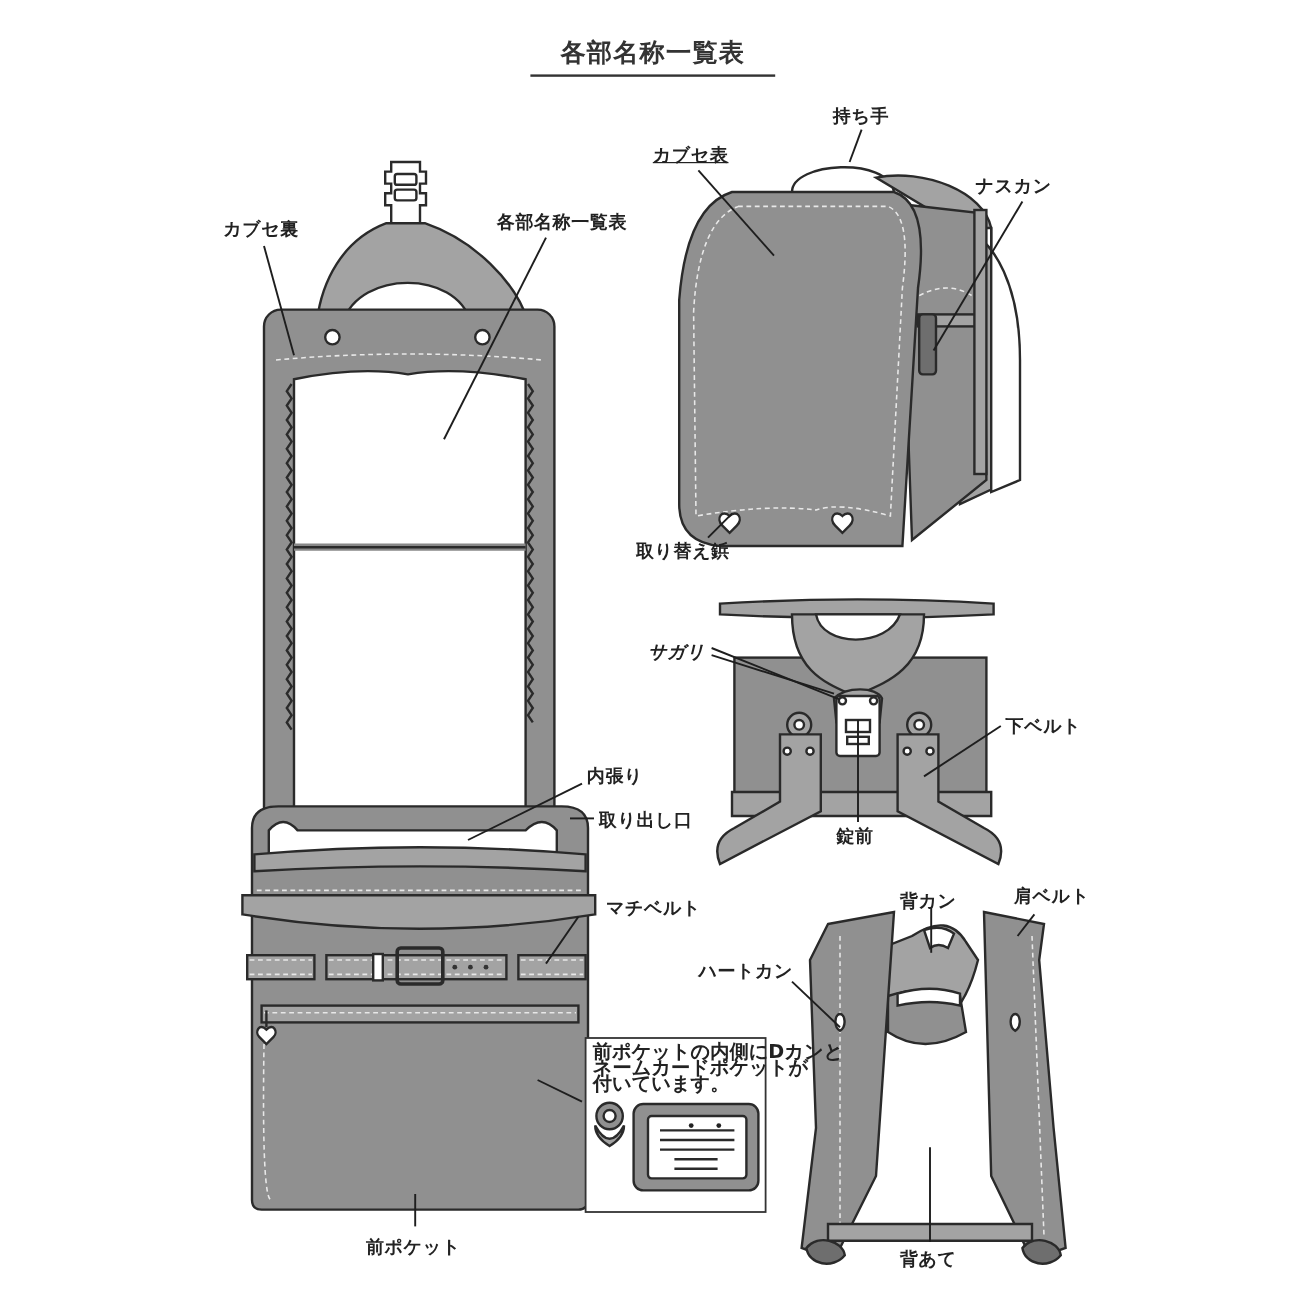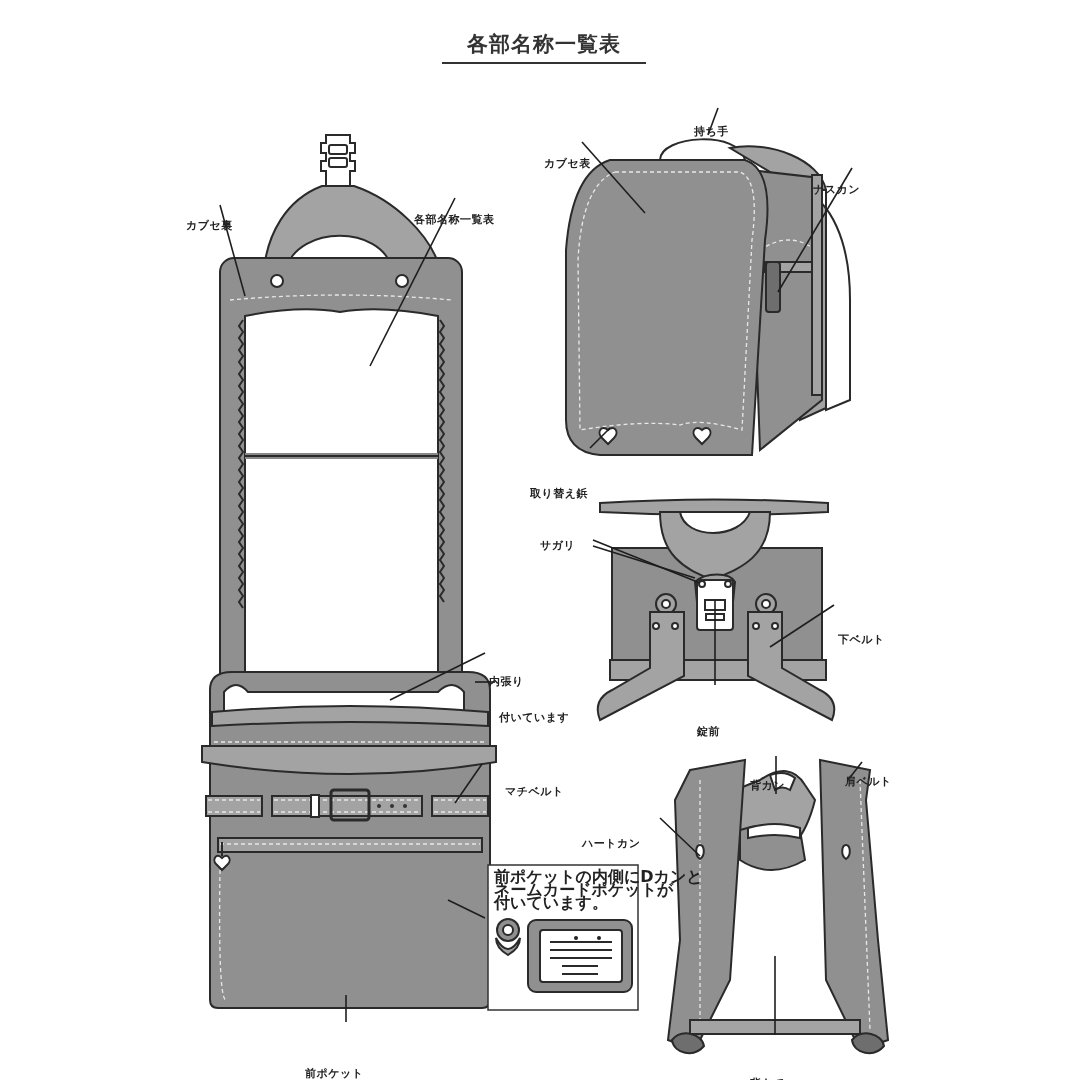--- a/index.html
+++ b/index.html
@@ -1,19 +1,19 @@
 <!DOCTYPE html>
 <html><head>
 <meta charset="utf-8">
 <style>
   html,body{margin:0;padding:0;background:#ffffff;}
   #stage{position:relative;width:1080px;height:1080px;background:#ffffff;overflow:hidden;
     font-family:"DejaVu Sans","Liberation Sans",sans-serif;color:#1e1e1e;}
   #art{position:absolute;left:0;top:0;width:1080px;height:1080px;}
-  .lbl{position:absolute;font-size:11px;font-weight:bold;letter-spacing:0.5px;white-space:nowrap;color:#222;margin-top:36px;}
+  .lbl{position:absolute;font-size:15px;font-weight:bold;letter-spacing:0.5px;white-space:nowrap;color:#222;}
   .title{position:absolute;left:444px;top:30px;width:200px;text-align:center;font-size:21px;font-weight:bold;letter-spacing:1px;color:#333;}
   .title-rule{position:absolute;left:442px;top:62px;width:204px;height:2px;background:#333;}
   .note{position:absolute;left:494px;top:870px;font-size:16px;font-weight:bold;line-height:13px;color:#222;white-space:pre;}
 </style>
 </head>
 <body>
 
 <div id="stage">
 
   <div class="title">各部名称一覧表</div>
@@ -167,28 +167,28 @@
       <line class="ln" x1="660" y1="818" x2="700" y2="856"></line>
       <line class="ln" x1="485" y1="918" x2="448" y2="900"></line>
       <line class="ln" x1="346" y1="1022" x2="346" y2="995"></line>
       <line class="ln" x1="775" y1="1035" x2="775" y2="956"></line>
     </g>
   </svg>
 
   <div class="lbl" style="left:186px;top:182px;">カブセ裏</div>
   <div class="lbl" style="left:414px;top:176px;">各部名称一覧表</div>
   <div class="lbl" style="left:694px;top:88px;">持ち手</div>
-  <div class="lbl" style="left:544px;top:120px;">カブセ表</div>
+  <div class="lbl" style="left:544px;top:120px;text-decoration:underline;">カブセ表</div>
   <div class="lbl" style="left:813px;top:146px;">ナスカン</div>
   <div class="lbl" style="left:530px;top:450px;">取り替え鋲</div>
-  <div class="lbl" style="left:540px;top:502px;">サガリ</div>
+  <div class="lbl" style="left:540px;top:534px;font-style:italic;">サガリ</div>
   <div class="lbl" style="left:838px;top:596px;">下ベルト</div>
   <div class="lbl" style="left:697px;top:688px;">錠前</div>
   <div class="lbl" style="left:489px;top:638px;">内張り</div>
-  <div class="lbl" style="left:499px;top:674px;">付いています</div>
+  <div class="lbl" style="left:499px;top:674px;">取り出し口</div>
   <div class="lbl" style="left:505px;top:748px;">マチベルト</div>
   <div class="lbl" style="left:750px;top:742px;">背カン</div>
   <div class="lbl" style="left:845px;top:738px;">肩ベルト</div>
   <div class="lbl" style="left:582px;top:800px;">ハートカン</div>
   <div class="lbl" style="left:305px;top:1030px;">前ポケット</div>
   <div class="lbl" style="left:750px;top:1040px;">背あて</div>
 
   <div class="note">前ポケットの内側にDカンと
 ネームカードポケットが
 付いています。</div>

